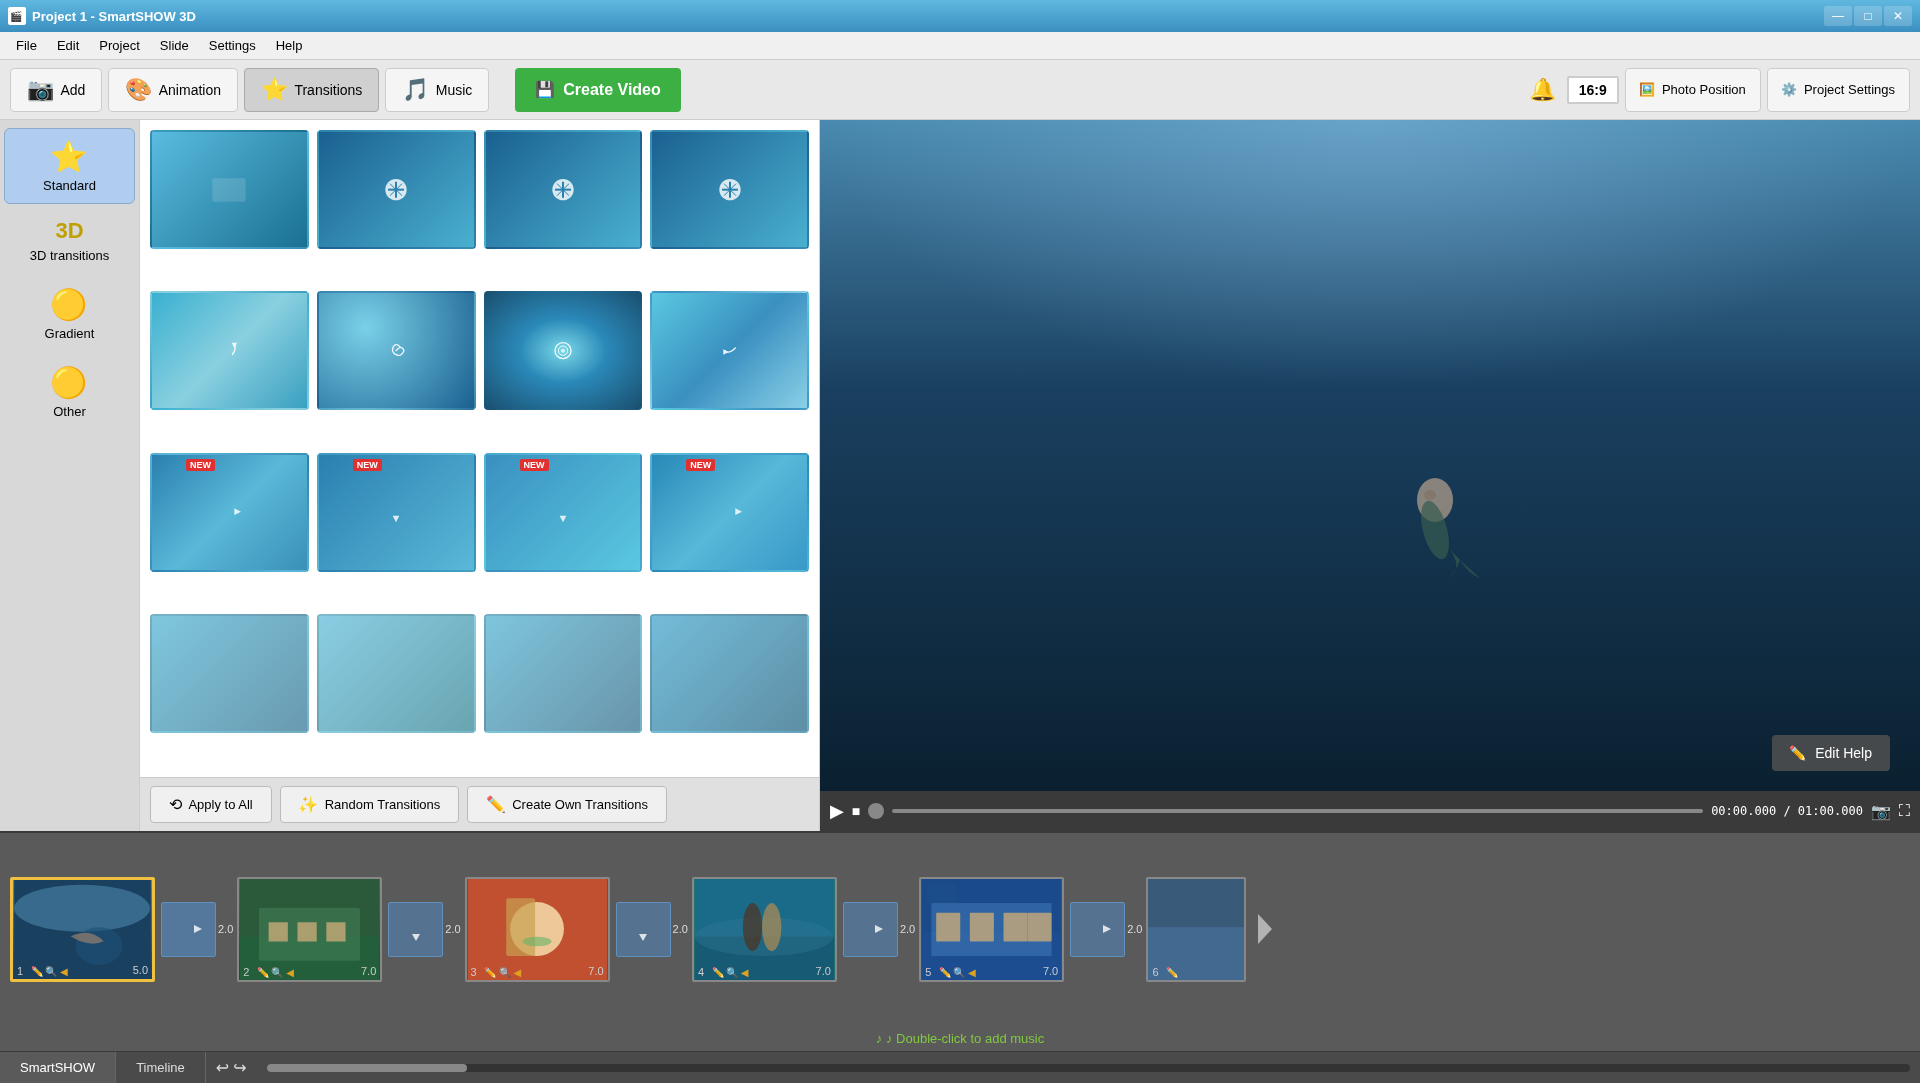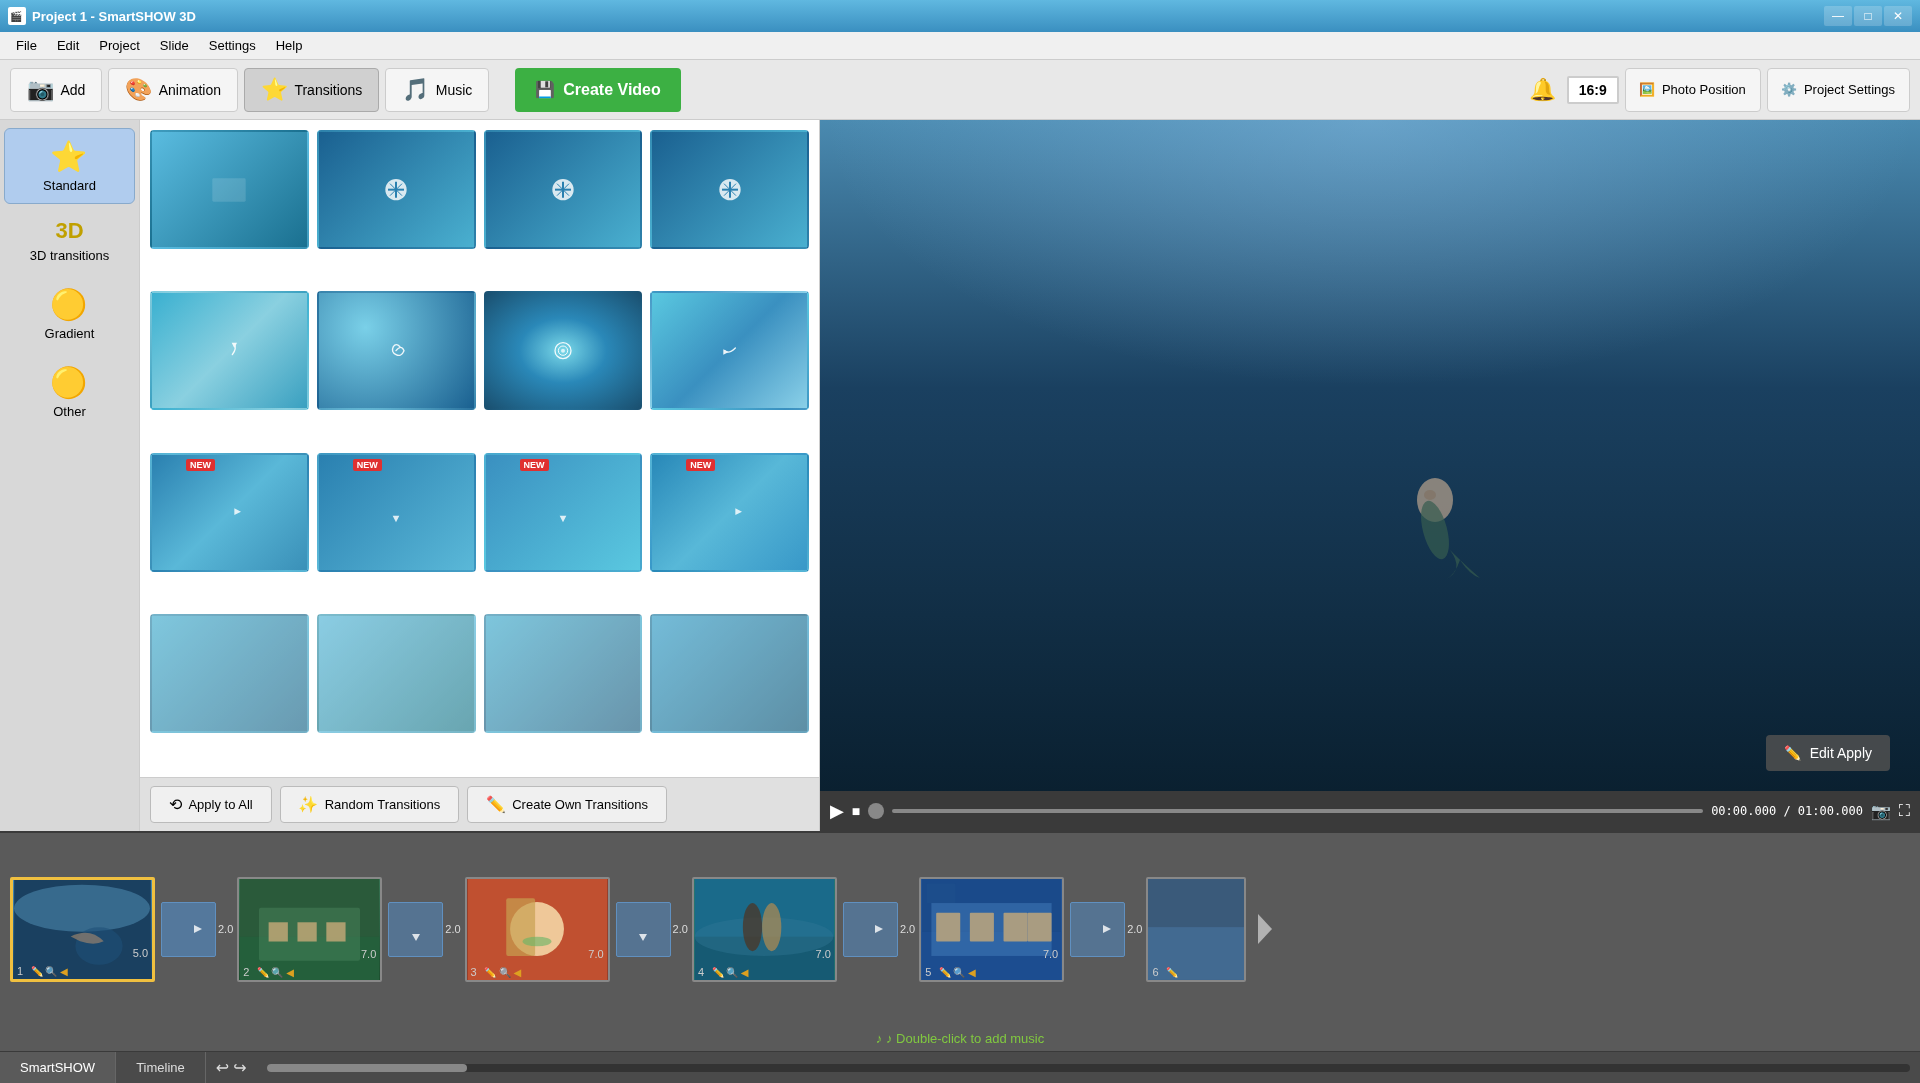--- a/index.html
+++ b/index.html
@@ -166,21 +166,21 @@
       gap: 4px; overflow-x: hidden;
     }
     .slide-item { display: flex; flex-direction: row; align-items: center; position: relative; }
     .slide-thumb {
       width: 145px; height: 105px; background: #333;
       border: 2px solid #888; border-radius: 2px; overflow: hidden;
       position: relative; cursor: pointer;
     }
     .slide-thumb.selected { border-color: #f0c040; border-width: 3px; }
     .slide-num { color: #ccc; font-size: 11px; margin-top: 2px; position: absolute; bottom: 2px; left: 4px; }
-    .slide-duration { color: #ccc; font-size: 11px; position: absolute; bottom: 20px; right: 4px; }
+    .slide-duration { color: #ccc; font-size: 11px; position: absolute; bottom: 3px; right: 4px; }
     .slide-icons { position: absolute; bottom: 2px; left: 18px; display: flex; gap: 2px; }
     .slide-icon { font-size: 10px; color: #dda020; }
     .slide-icon.q { color: #ccc; }
     .transition-slot {
       width: 55px; height: 55px; background: rgba(80,130,180,0.5);
       border: 1px solid #6090c0; border-radius: 2px;
       display: flex; align-items: center; justify-content: center;
       color: white; font-size: 11px; cursor: pointer; margin: 0 2px;
     }
     .trans-duration { color: #ddd; font-size: 11px; }
@@ -416,21 +416,21 @@
 
         <svg class="mermaid-swim" viewBox="0 0 200 150" fill="none" xmlns="http://www.w3.org/2000/svg">
           <ellipse cx="100" cy="60" rx="18" ry="22" fill="rgba(180,160,140,0.85)"></ellipse>
           <ellipse cx="100" cy="90" rx="12" ry="30" fill="rgba(60,100,80,0.7)" transform="rotate(-15 100 90)"></ellipse>
           <path d="M115 110 Q130 130 110 140 Q120 135 125 120 Q135 135 145 138 Q130 125 120 115" fill="rgba(60,100,80,0.7)"></path>
           <ellipse cx="95" cy="55" rx="6" ry="5" fill="rgba(150,130,110,0.9)"></ellipse>
         </svg>
       </div>
       <button class="edit-slide-btn">
         <span>✏️</span>
-        <span>Edit Apply</span>
+        <span>Edit Help</span>
       </button>
     </div>
 
     <div id="playback-bar">
       <button class="play-btn">▶</button>
       <button class="stop-btn">■</button>
       <button class="stop-btn" style="width:16px;height:16px;border-radius:50%;background:#888;border:none;cursor:pointer;"></button>
       <div class="progress-track">
         <div style="width:0%;height:4px;background:#4a90d0;border-radius:2px;"></div>
       </div>

